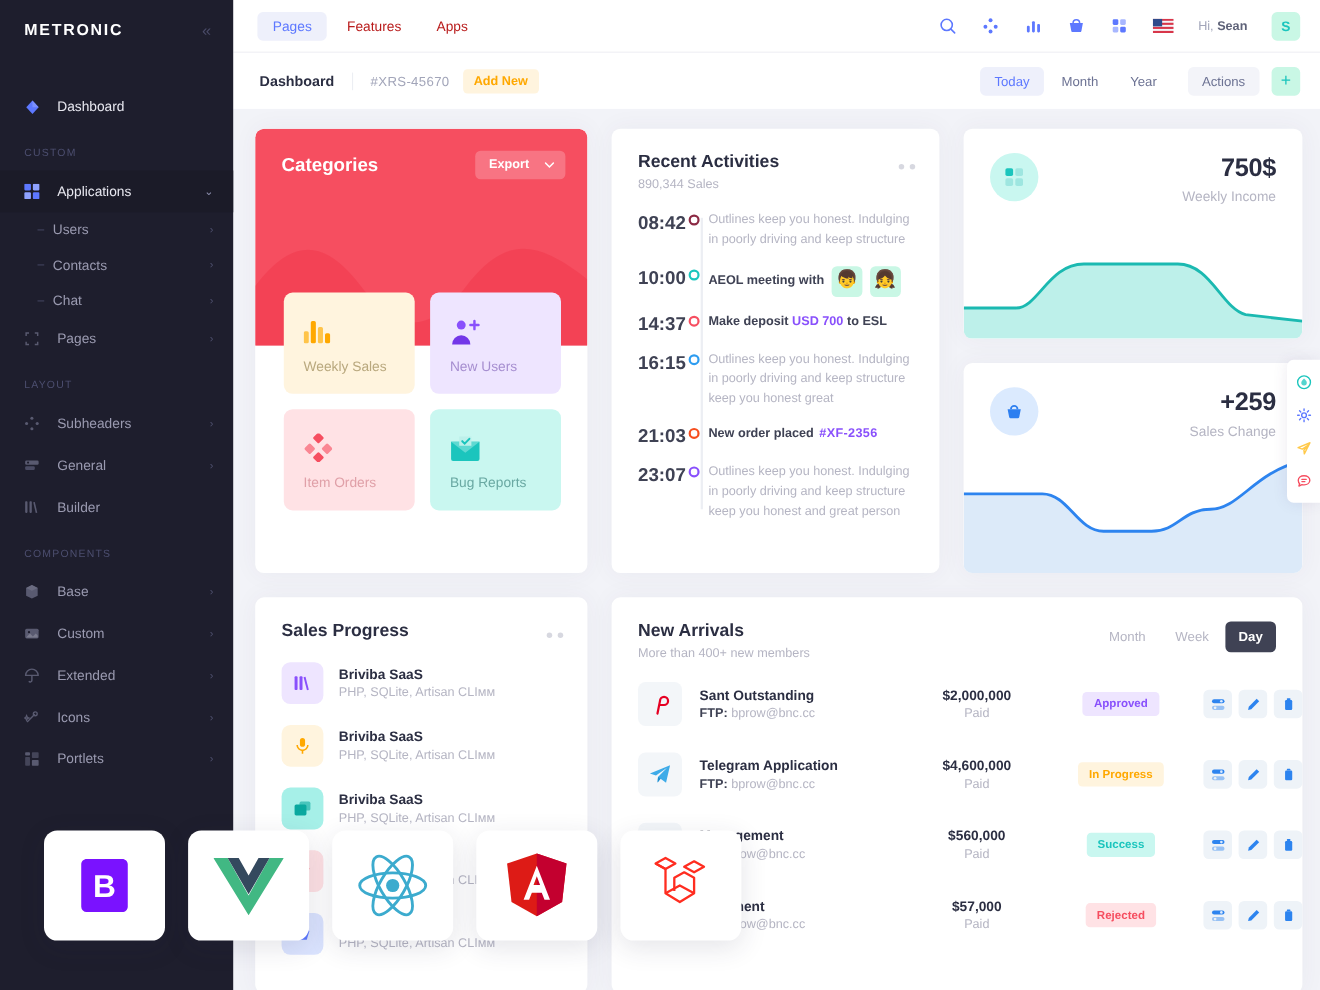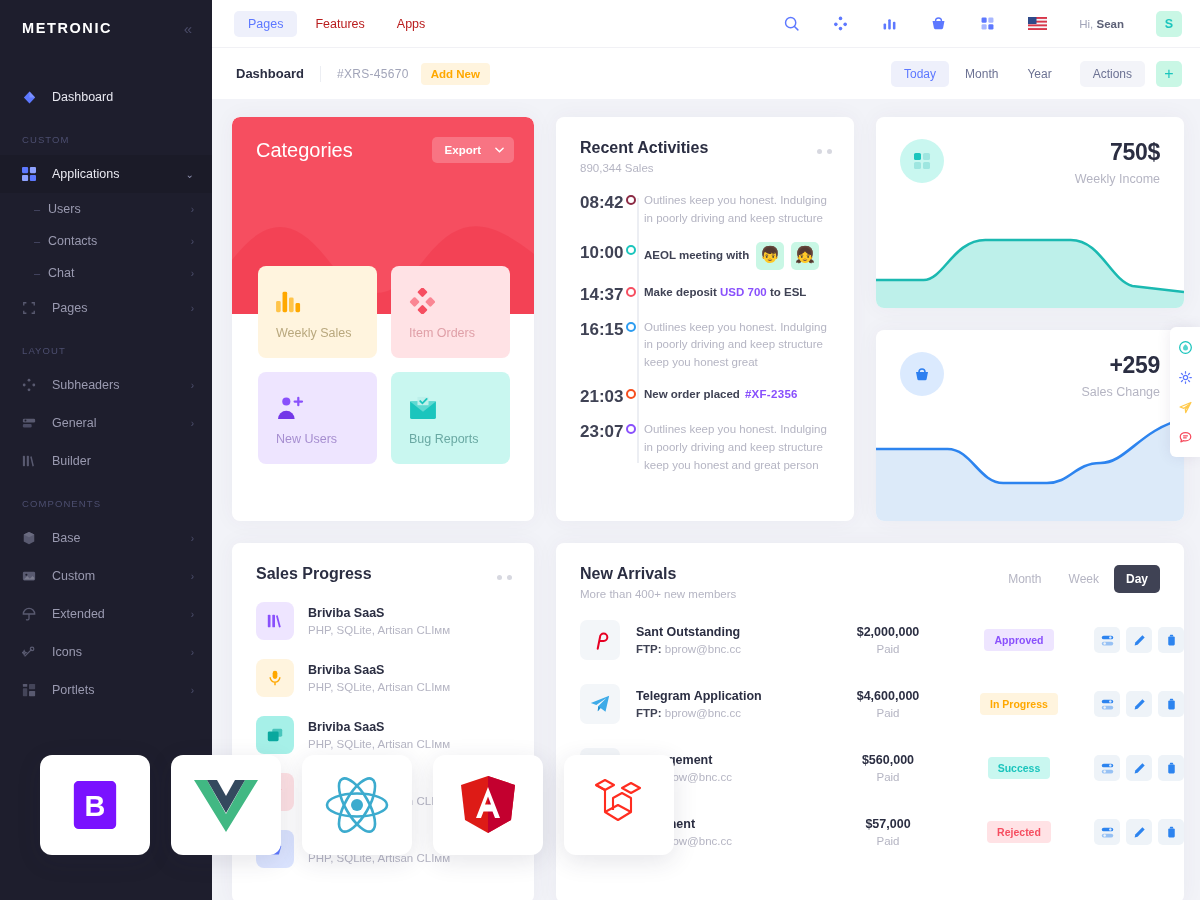--- a/index.html
+++ b/index.html
@@ -60,21 +60,21 @@
   .topbar {
     height: 47px; background: #fff; display: flex; align-items: center;
     padding: 0 18px 0 22px; flex: 0 0 47px;
   }
   .tabs { display: flex; align-items: center; gap: 4px; }
   .tab {
     font-size: 12.5px; color: #b91c1c; padding: 6px 14px;
     border-radius: 5px; cursor: pointer;
   }
   .tab.active { background: #eef0fb; color: #5d78ff; font-weight: 500; }
-  .topbar-right { margin-left: auto; display: flex; align-items: center; gap: 32px; }
+  .topbar-right { margin-left: auto; display: flex; align-items: center; gap: 22px; }
   .ticon { cursor: pointer; display: flex; align-items: center; }
   .greet { font-size: 11.5px; color: #a2a5b9; }
   .greet b { color: #5e6278; font-weight: 600; }
   .avatar-s {
     width: 26px; height: 26px; border-radius: 5px; background: #c9f7e5;
     color: #1bc5bd; font-size: 12.5px; font-weight: 600;
     display: flex; align-items: center; justify-content: center; cursor: pointer;
   }
 
   .subbar {
@@ -114,21 +114,21 @@
   .cat-card { width: 302px; flex: 0 0 302px; position: relative; overflow: hidden; }
   .cat-red {
     position: absolute; left: 0; right: 0; top: 0; height: 197px;
     background: #f64e60; border-radius: 8px 8px 0 0; overflow: hidden;
   }
   .cat-red svg { position: absolute; bottom: -4px; left: 0; }
   .cat-head {
     position: relative; display: flex; align-items: center;
     justify-content: space-between; padding: 20px 20px 0 24px; z-index: 2;
   }
-  .cat-title { color: #fff; font-size: 20px; font-weight: 400; }
+  .cat-title { color: #fff; font-size: 17px; font-weight: 700; }
   .export-btn {
     background: rgba(255,255,255,.22); color: #fff; font-size: 11.5px;
     font-weight: 600; padding: 7px 10px 7px 13px; border-radius: 5px;
     display: flex; align-items: center; gap: 14px; cursor: pointer;
   }
   .tiles {
     position: relative; z-index: 2; display: grid;
     grid-template-columns: 1fr 1fr; gap: 14px; padding: 103px 24px 0 26px;
   }
   .tile {
@@ -489,40 +489,40 @@
                 <span class="tile-ico">
                   <svg width="26" height="24" viewBox="0 0 28 26">
                     <rect x="0" y="12" width="5" height="12" rx="1.6" fill="#ffc44a"></rect>
                     <rect x="7" y="2" width="5" height="22" rx="1.6" fill="#ffa800"></rect>
                     <rect x="14" y="8" width="5" height="16" rx="1.6" fill="#ffc44a"></rect>
                     <rect x="21" y="14" width="5" height="10" rx="1.6" fill="#ffa800"></rect>
                   </svg>
                 </span>
                 <span class="tile-lbl" style="color:#b9a87e">Weekly Sales</span>
               </div>
+              <div class="tile" style="background: rgb(238, 229, 255);">
+                <span class="tile-ico">
+                  <svg width="28" height="24" viewBox="0 0 30 26">
+                    <circle cx="11" cy="6" r="4.4" fill="#8950fc"></circle>
+                    <path d="M2 25a9 9 0 0 1 18 0z" fill="#7337e8"></path>
+                    <path d="M24 2v8M20 6h8" stroke="#8950fc" stroke-width="2.4" stroke-linecap="round"></path>
+                  </svg>
+                </span>
+                <span class="tile-lbl" style="color:#a68ed0">New Users</span>
+              </div>
               <div class="tile" style="background: rgb(255, 226, 229);">
                 <span class="tile-ico">
                   <svg width="26" height="26" viewBox="0 0 28 28">
                     <rect x="10.5" y="0.5" width="8" height="8" rx="1.4" transform="rotate(45 14.5 4.5)" fill="#f64e60"></rect>
                     <rect x="2" y="11" width="8" height="8" rx="1.4" transform="rotate(45 6 15)" fill="#fa8693"></rect>
                     <rect x="19" y="11" width="8" height="8" rx="1.4" transform="rotate(45 23 15)" fill="#fa8693"></rect>
                     <rect x="10.5" y="19.5" width="8" height="8" rx="1.4" transform="rotate(45 14.5 23.5)" fill="#f64e60"></rect>
                   </svg>
                 </span>
                 <span class="tile-lbl" style="color:#e0a0a8">Item Orders</span>
-              </div>
-              <div class="tile" style="background: rgb(238, 229, 255);">
-                <span class="tile-ico">
-                  <svg width="28" height="24" viewBox="0 0 30 26">
-                    <circle cx="11" cy="6" r="4.4" fill="#8950fc"></circle>
-                    <path d="M2 25a9 9 0 0 1 18 0z" fill="#7337e8"></path>
-                    <path d="M24 2v8M20 6h8" stroke="#8950fc" stroke-width="2.4" stroke-linecap="round"></path>
-                  </svg>
-                </span>
-                <span class="tile-lbl" style="color:#a68ed0">New Users</span>
               </div>
               <div class="tile" style="background: rgb(201, 247, 240);">
                 <span class="tile-ico">
                   <svg width="28" height="24" viewBox="0 0 30 26">
                     <path d="M1 6h28v17a2 2 0 0 1-2 2H3a2 2 0 0 1-2-2z" fill="#1bc5bd"></path>
                     <path d="M1 6 15 17 29 6" fill="#5fd9d2"></path>
                     <path d="M9 1h12v9H9z" fill="#bdf0ea"></path>
                     <path d="M12 5.5l2.4 2.4L19 3.2" stroke="#1bc5bd" stroke-width="2" fill="none" stroke-linecap="round"></path>
                   </svg>
                 </span>

